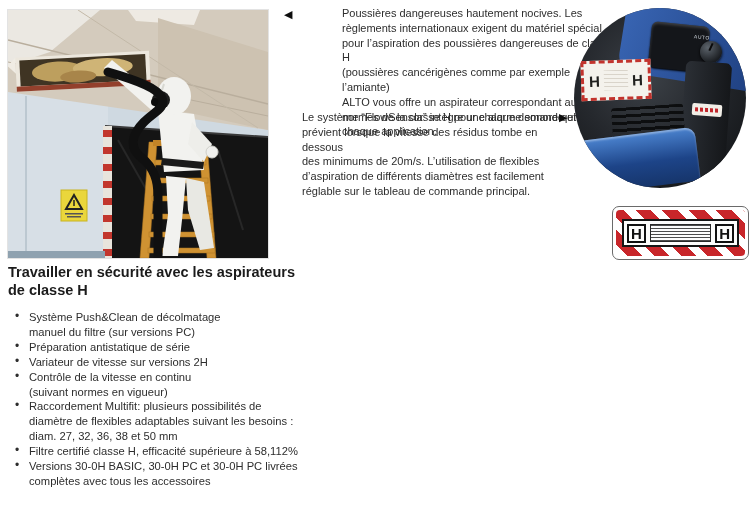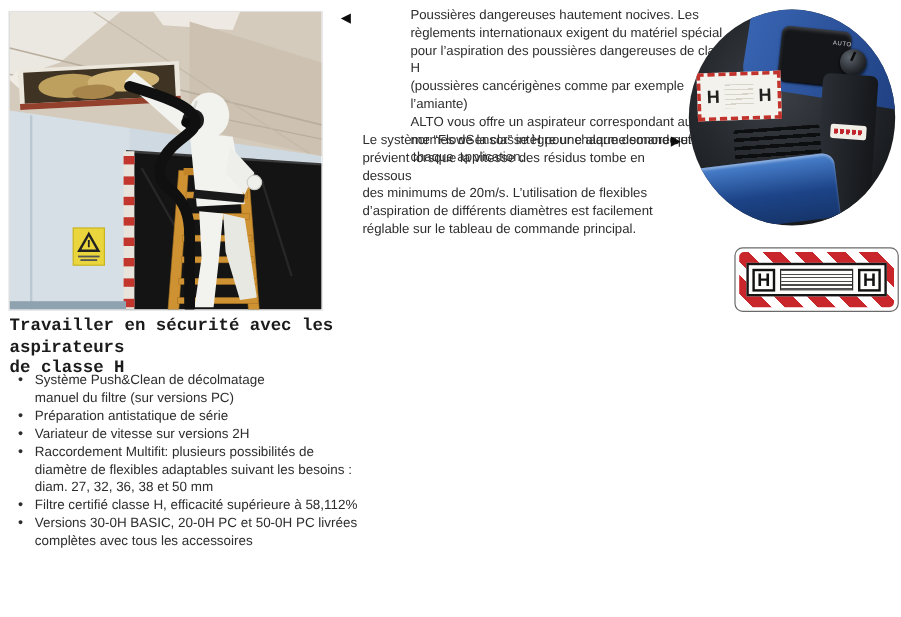--- a/index.html
+++ b/index.html
@@ -45,21 +45,21 @@
   .h-label{position:absolute; left:612px; top:206px; width:135px; height:52px; background:#fff; border:1px solid #6a6a6a; border-radius:7px;}
   .h-label .stripes{position:absolute; left:3px; top:3px; right:3px; bottom:3px; border-radius:4px;
     background:repeating-linear-gradient(45deg, #ffffff 0 8px, #c8262a 8px 19px);}
   .h-label .box{position:absolute; left:9px; top:12px; right:9px; bottom:12px; background:#fdfdfc; border:2px solid #161616;
     display:flex; align-items:center; padding:0 3px; box-sizing:border-box;}
   .h-label .h{font-size:15px; font-weight:bold; color:#111; border:2px solid #111; line-height:15px; padding:0 2px;}
   .h-label .txt{flex:1; height:16px; margin:0 4px; border:1px solid #2a2a2a;
     background:repeating-linear-gradient(180deg,#4c4c4c 0 1px, transparent 1px 3px);}
 
   
-  .heading{position:absolute; left:8px; top:264px; width:320px; margin:0; font-size:14.5px; font-weight:bold; color:#1b1b1b; line-height:17.5px; white-space:pre-line;font-family:Liberation Mono, monospace;}
+  .heading{position:absolute; left:8px; top:264px; width:320px; margin:0; font-size:14.5px; font-weight:bold; color:#1b1b1b; line-height:17.5px; white-space:pre-line;}
   .bullets{position:absolute; left:8px; top:308px; width:316px; margin:2px; padding:0; list-style:none;}
   .bullets li{position:relative; padding-left:19px; font-size:11.2px; line-height:14.9px; color:#2d2d2d; white-space:pre-line;}
   .bullets li::before{content:"\2022"; position:absolute; left:5px; top:-1px; font-size:12px; color:#2d2d2d;}
 </style>
 </head>
 <body>
 
 <div class="page">
 
   <div class="photo-worker">
@@ -176,21 +176,23 @@
     </div>
   </div>
 
   <h2 class="heading">Travailler en sécurité avec les aspirateurs
 de classe H</h2>
   <ul class="bullets">
     <li>Système Push&amp;Clean de décolmatage
 manuel du filtre (sur versions PC)</li>
     <li>Préparation antistatique de série</li>
     <li>Variateur de vitesse sur versions 2H</li>
+    <li>Contrôle de la vitesse en continu
+(suivant normes en vigueur)</li>
     <li>Raccordement Multifit: plusieurs possibilités de
 diamètre de flexibles adaptables suivant les besoins :
 diam. 27, 32, 36, 38 et 50 mm</li>
     <li>Filtre certifié classe H, efficacité supérieure à 58,112%</li>
-    <li>Versions 30-0H BASIC, 20-0H PC et 50-0H PC livrées
+    <li>Versions 30-0H BASIC, 30-0H PC et 30-0H PC livrées
 complètes avec tous les accessoires</li>
   </ul>
 
 </div>
 
 </body></html>

